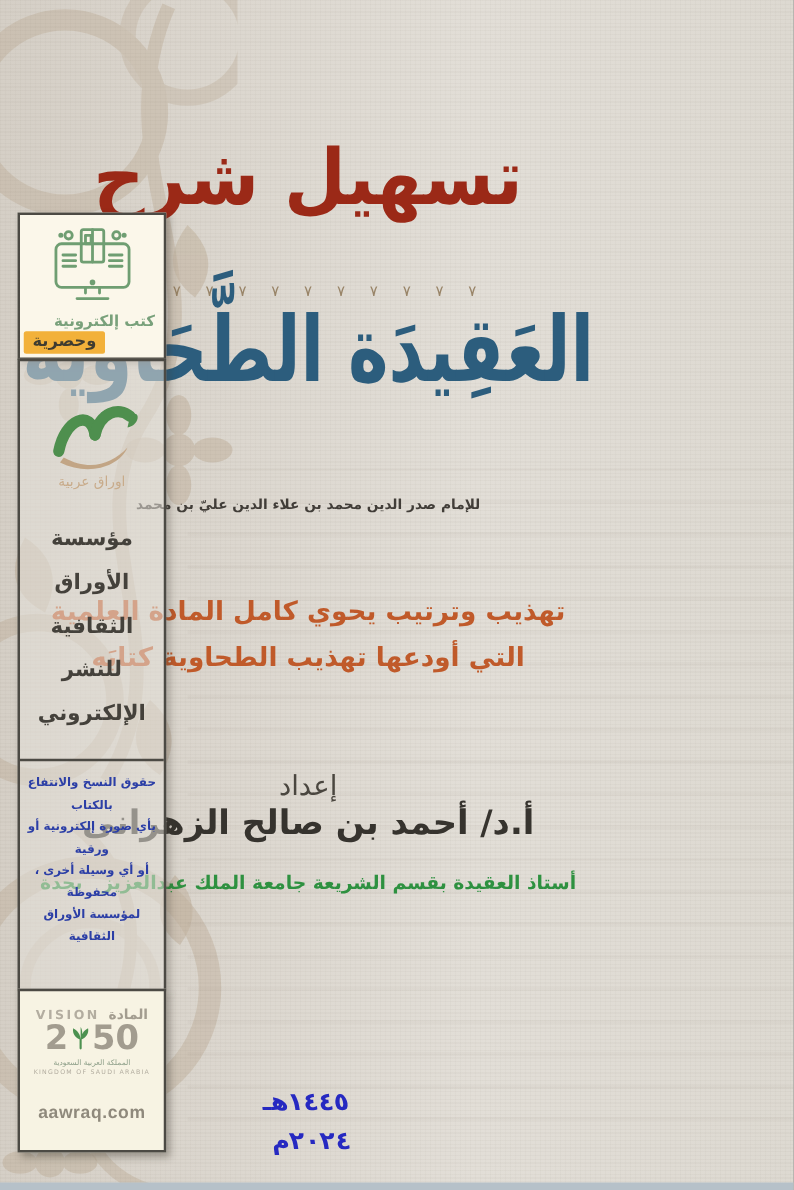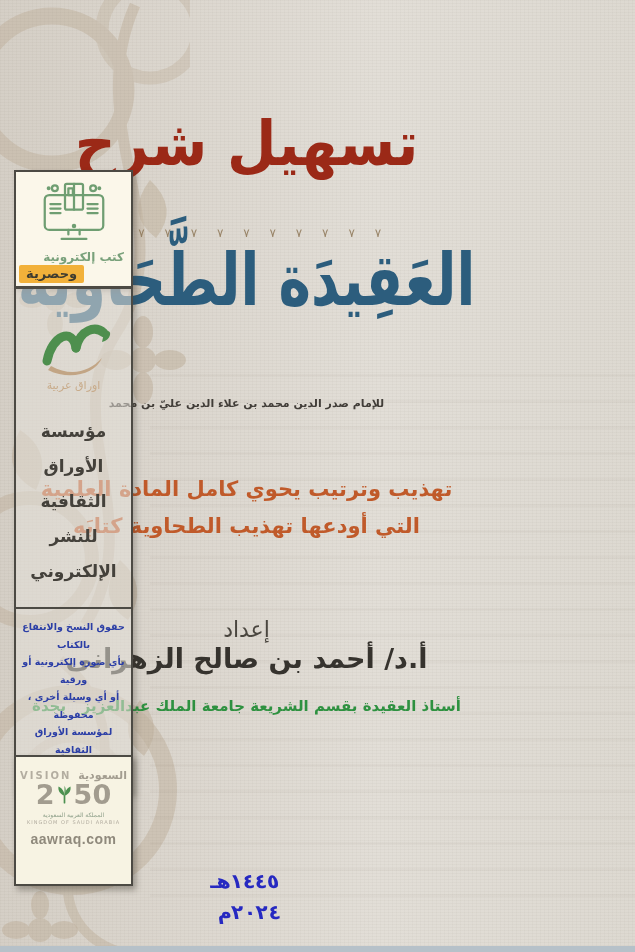--- a/index.html
+++ b/index.html
@@ -111,39 +111,39 @@
     margin-top:22px;text-align:center;
     font-size:17px;font-weight:700;color:#44413b;line-height:35px;
   }
   .copyright{
     margin-top:18px;padding-top:9px;
     border-top:2px solid #4c4a44;
     text-align:center;
     font-size:9.5px;font-weight:700;color:#2b3ea6;line-height:17.5px;
   }
   .vision-box{
-    top:755px;height:131px;
+    top:791px;height:131px;
     background:#f7f3e3;
     direction:ltr;
     text-align:center;
   }
   .vision-row{
     margin-top:12px;display:flex;justify-content:center;align-items:baseline;gap:7px;
     color:#b3ada0;
   }
   .vision-row .v-en{font-size:10px;letter-spacing:2px;font-weight:600;}
   .vision-row .v-ar{font-size:11px;color:#a39d90;font-weight:600;}
   .vision-year{
     display:flex;justify-content:center;align-items:center;gap:1px;
     font-size:27px;font-weight:700;color:#a29c8f;line-height:26px;
   }
   .vision-cap-ar{font-size:6px;color:#8fa08a;margin-top:3px;}
   .vision-cap-en{font-size:5px;letter-spacing:1px;color:#b3ada0;margin-top:1px;}
   .website{
-    margin-top:6px;
+    margin-top:20px;
     font-family:"Liberation Sans",sans-serif;
     font-size:14px;font-weight:600;color:#8f897c;letter-spacing:.5px;
   }
 </style>
 </head>
 <body>
 
 <div class="page">
 
   <svg class="damask" width="190" height="952" viewBox="0 0 190 952">
@@ -256,21 +256,21 @@
         <div>حقوق النسخ والانتفاع بالكتاب</div>
         <div>بأي صورة إلكترونية أو ورقية</div>
         <div>أو أي وسيلة أخرى ، محفوظة</div>
         <div>لمؤسسة الأوراق الثقافية</div>
       </div>
     </div>
 
     <div class="side-box vision-box">
       <div class="vision-row">
         <span class="v-en">VISION</span>
-        <span class="v-ar">السعودية</span>
+        <span class="v-ar">المادة</span>
       </div>
       <div class="vision-year">
         <span>2</span>
         <svg width="17" height="20" viewBox="0 0 20 22">
           <g fill="#4c9150">
             <path d="M10 12 C5 10 2 6 3 1 C7 3 10 7 10 12 Z"></path>
             <path d="M10 12 C10 6 10 3 10 0 C12 3 12 8 10 12 Z"></path>
             <path d="M10 12 C15 10 18 6 17 1 C13 3 10 7 10 12 Z"></path>
             <rect x="9" y="11" width="2" height="10" rx="1"></rect>
           </g>

